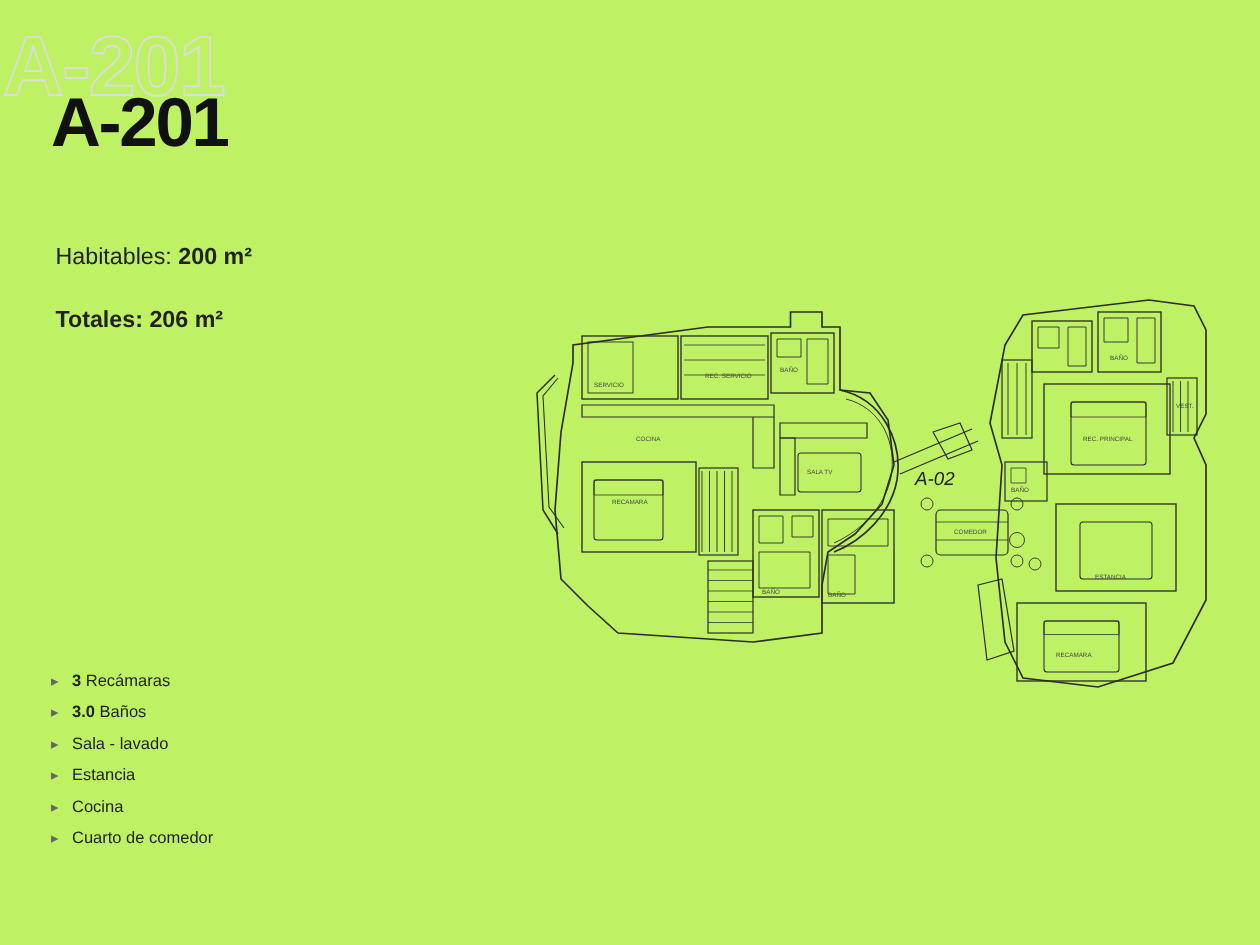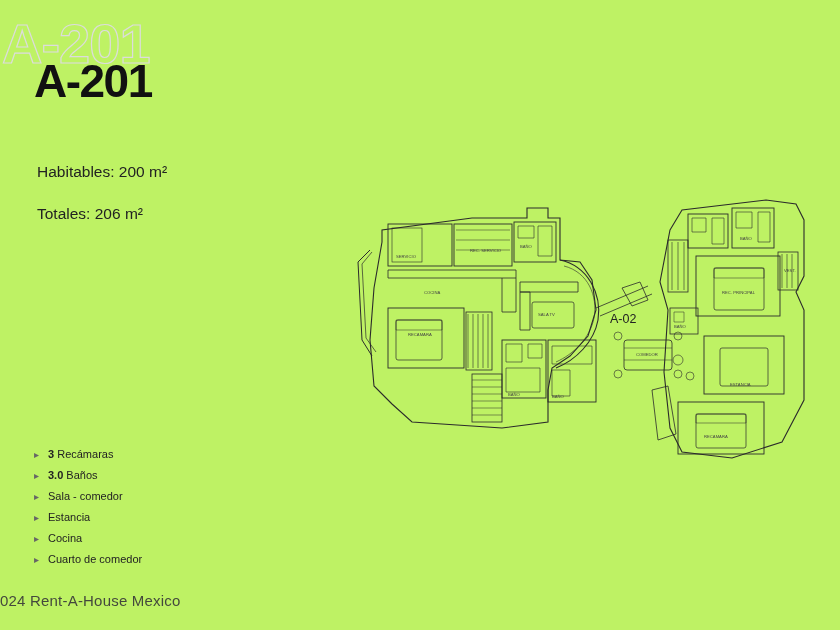--- a/index.html
+++ b/index.html
@@ -49,24 +49,24 @@
   
   .areas {
     position: absolute;
     left: 37px;
     top: 160px;
     font-size: 15.5px;
     line-height: 1.55;
     color: #222;
   }
   .areas .row { white-space: nowrap; }
-  .areas .val { font-weight: 400; }
+  .areas .val { font-weight: 700; }
   .areas .totals {
     margin-top: 18px;
-    font-weight: 400;
+    font-weight: 700;
     font-size: 15.5px;
   }
 
   
   .features {
     position: absolute;
     left: 34px;
     top: 448px;
     font-size: 14.5px;
     color: #222;
@@ -106,20 +106,21 @@
     width: 470px;
     height: 300px;
   }
   .plan svg { display: block; }
 
   .plan-label {
     position: absolute;
     font-size: 11px;
     color: #333;
     font-family: "Liberation Sans", sans-serif;
+    font-style: italic;
   }
   #plan-a02 {
     left: 610px;
     top: 312px;
     font-size: 12.5px;
     color: #222;
   }
 </style>
 </head>
 <body>
@@ -145,37 +146,36 @@
     <div class="feat">
       <span class="caret">▸</span>
       <span class="txt"><span class="b">3</span><span> Recámaras</span></span>
     </div>
     <div class="feat">
       <span class="caret">▸</span>
       <span class="txt"><span class="b">3.0</span><span> Baños</span></span>
     </div>
     <div class="feat">
       <span class="caret">▸</span>
-      <span class="txt"><span class="b"></span><span>Sala - comedor</span></span>
+      <span class="txt"><span class="b"></span><span>Sala - lavado</span></span>
     </div>
     <div class="feat">
       <span class="caret">▸</span>
       <span class="txt"><span class="b"></span><span>Estancia</span></span>
     </div>
     <div class="feat">
       <span class="caret">▸</span>
       <span class="txt"><span class="b"></span><span>Cocina</span></span>
     </div>
     <div class="feat">
       <span class="caret">▸</span>
       <span class="txt"><span class="b"></span><span>Cuarto de comedor</span></span>
     </div>
   </div>
 
-  <div class="watermark">024 Rent-A-House Mexico</div>
 
   <div class="plan">
     <svg width="470" height="300" viewBox="0 0 470 300" xmlns="http://www.w3.org/2000/svg">
       <g fill="none" stroke="#2b2b2b" stroke-width="1.1">
 
         <path d="M30 52 L30 40 L120 28 L175 28 L175 18 L196 18 L196 28 L208 28 L208 70
                  L228 72 L240 90 L244 120 L236 146 L218 166 L200 178 L196 200
                  L196 232 L150 238 L60 232 L40 214 L22 196 L18 150 L22 98 Z"></path>
 
         <path d="M18 60 L6 72 L10 150 L20 166" stroke-width="1"></path>

